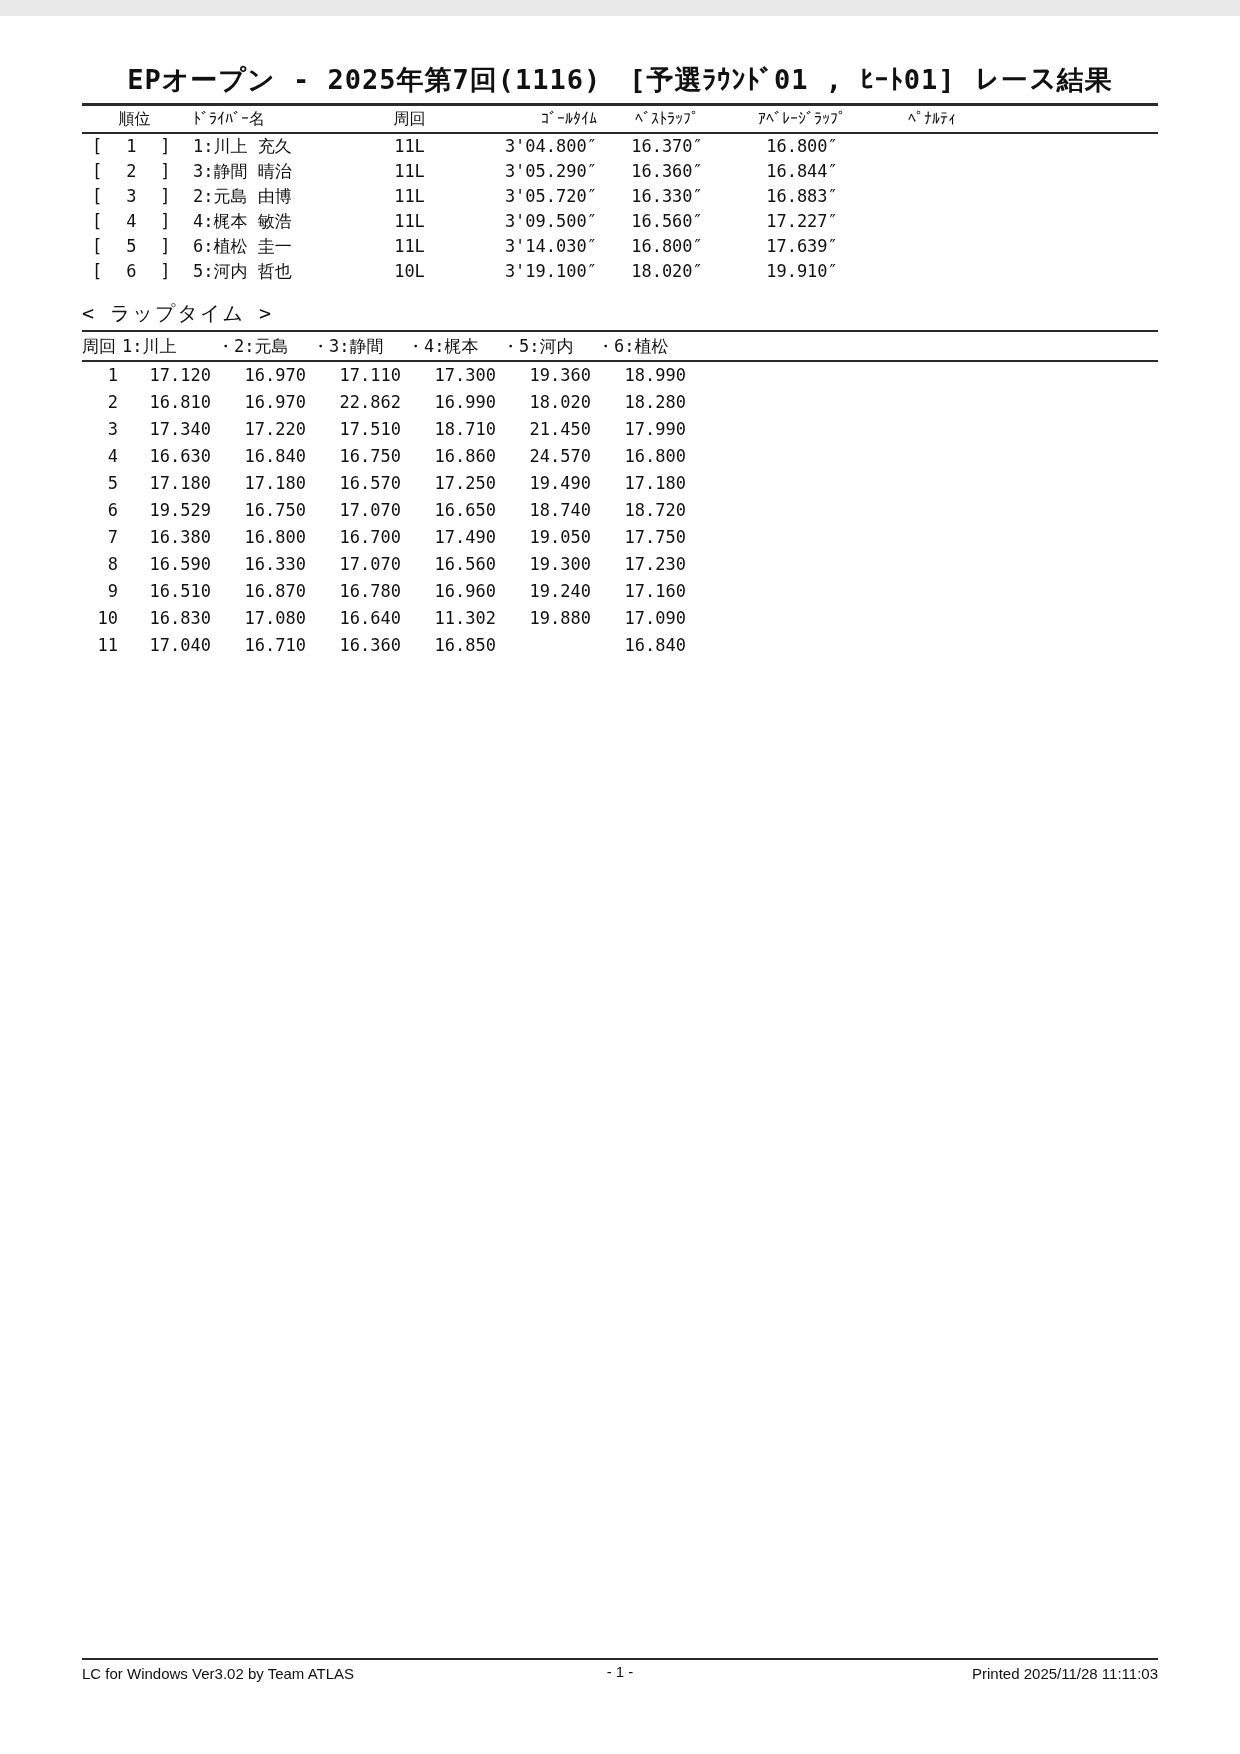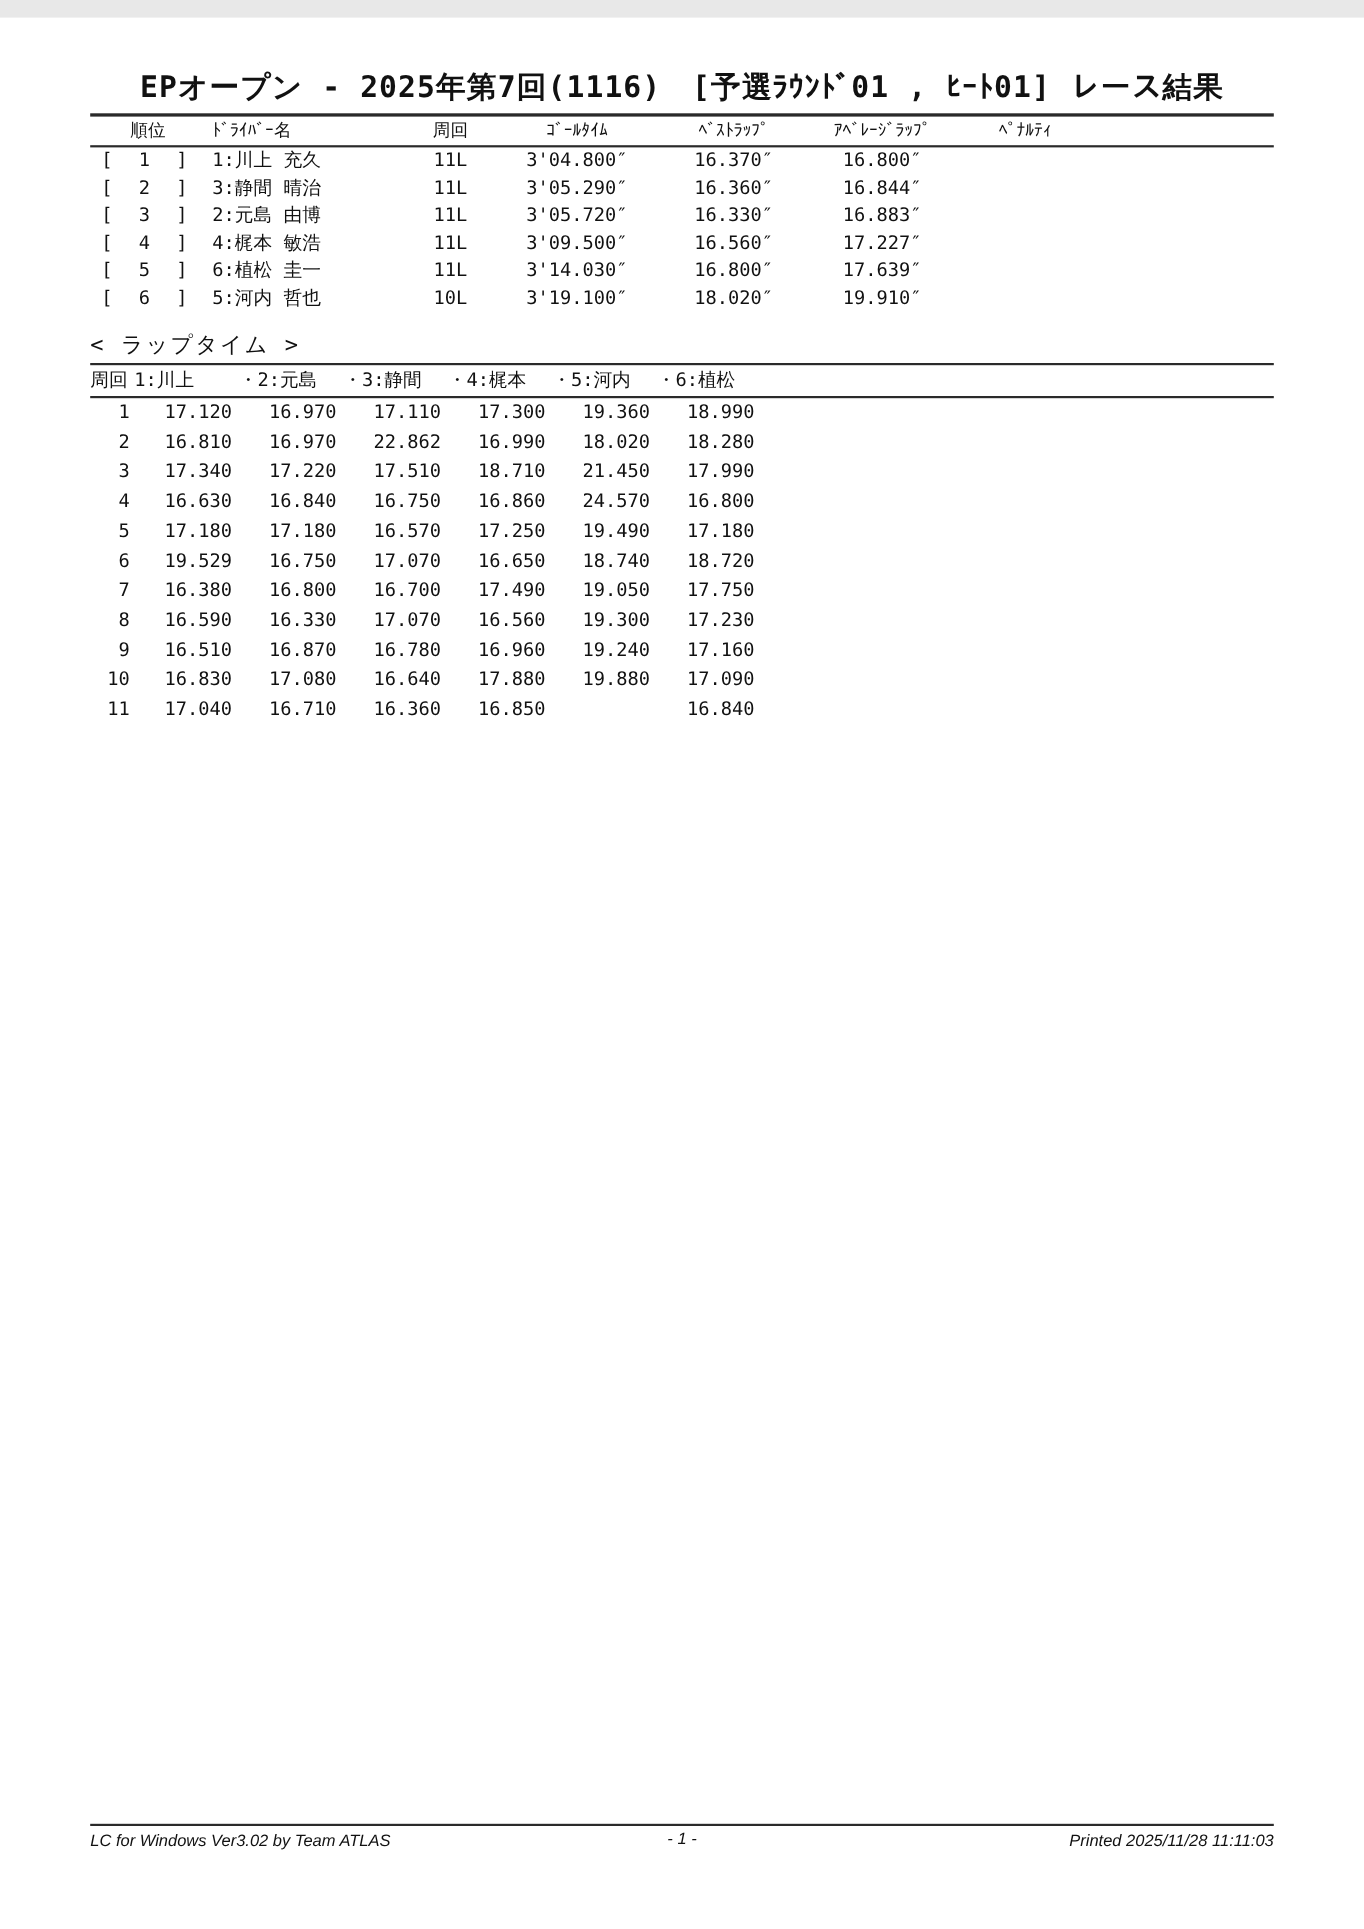--- a/index.html
+++ b/index.html
@@ -26,21 +26,21 @@
   .rule { height:2px; background:#2a2a2a; width:100%; }
   .rule.thick { height:3px; margin-top:5px; }
 
   
   .results { width:100%; }
   .r-row { display:flex; height:25px; line-height:25px; font-size:17px; white-space:nowrap; }
   .r-head { height:26px; line-height:26px; font-size:16px; }
   .c-rank    { width:105px; }
   .c-driver  { width:180px; }
   .c-laps    { width:85px;  text-align:center; }
-  .c-goal    { width:145px; text-align:center; }
+  .c-goal    { width:145px; text-align:right; }
   .c-best    { width:140px; text-align:center; }
   .c-avg     { width:130px; text-align:center; }
   .c-pen     { width:130px; text-align:center; }
   .r-head .c-rank   { text-align:center; }
   .r-head .c-driver { text-align:center; }
   .r-row .c-driver  { padding-left:6px; text-align:left; }
   .rank-wrap { display:flex; justify-content:flex-start; padding-left:10px; }
   .rank-num  { display:inline-block; width:58px; text-align:center; }
 
   
@@ -50,21 +50,20 @@
   .l-head { height:28px; line-height:28px; }
   .lc-lap  { width:36px; text-align:right; }
   .lc-time { width:95px; text-align:right; padding-right:2px; }
   .l-head .lc-lap  { text-align:left; }
   .l-head .lc-time { text-align:left; padding-left:4px; }
 
   
   .footer {
     position:absolute; left:82px; width:1076px; top:1642px;
     font-family:"Liberation Sans", sans-serif;
-    font-style:italic;
     font-size:15px;
   }
   .footer-row { display:flex; justify-content:space-between; margin-top:4px; line-height:20px; }
   .footer-center { position:absolute; left:0; right:0; text-align:center; top:4px; line-height:20px; }
 </style>
 </head>
 <body>
 
 <div class="page">
   <div class="content">
@@ -286,21 +285,21 @@
             <div class="lc-time">16.960</div>
             <div class="lc-time">19.240</div>
             <div class="lc-time">17.160</div>
           </div>
 
           <div class="l-row">
             <div class="lc-lap">10</div>
             <div class="lc-time">16.830</div>
             <div class="lc-time">17.080</div>
             <div class="lc-time">16.640</div>
-            <div class="lc-time">17.880</div>
+            <div class="lc-time">11.302</div>
             <div class="lc-time">19.880</div>
             <div class="lc-time">17.090</div>
           </div>
 
           <div class="l-row">
             <div class="lc-lap">11</div>
             <div class="lc-time">17.040</div>
             <div class="lc-time">16.710</div>
             <div class="lc-time">16.360</div>
             <div class="lc-time">16.850</div>

